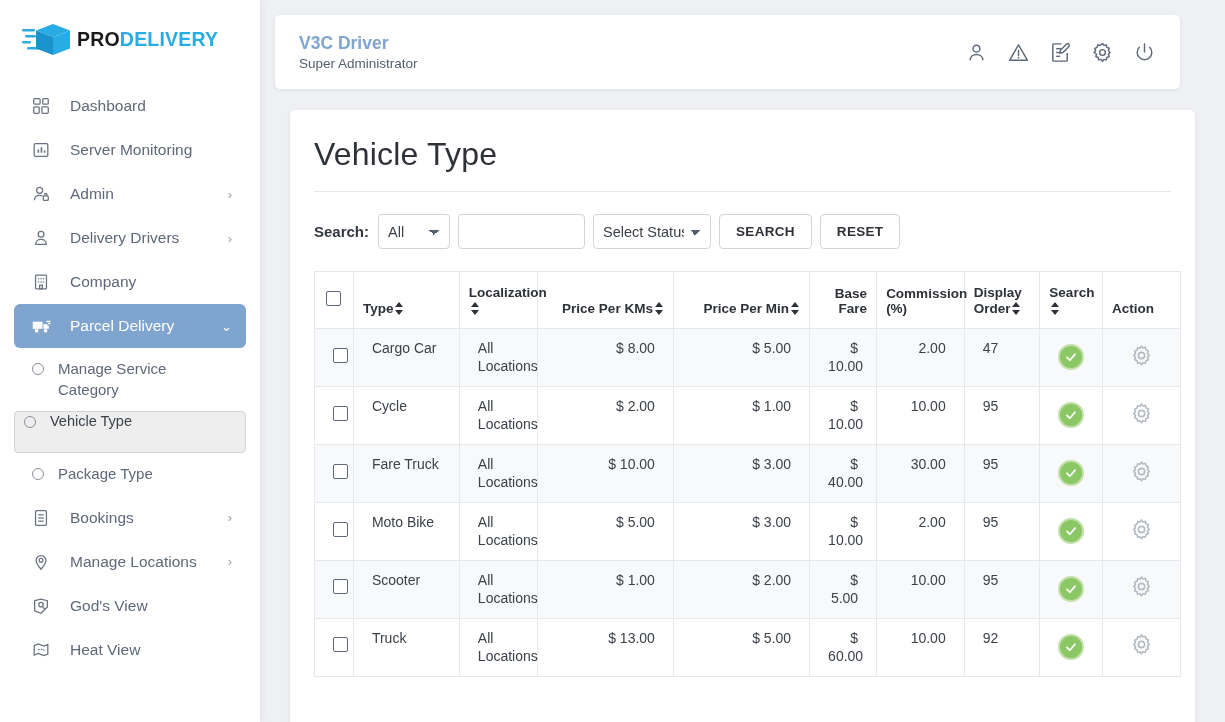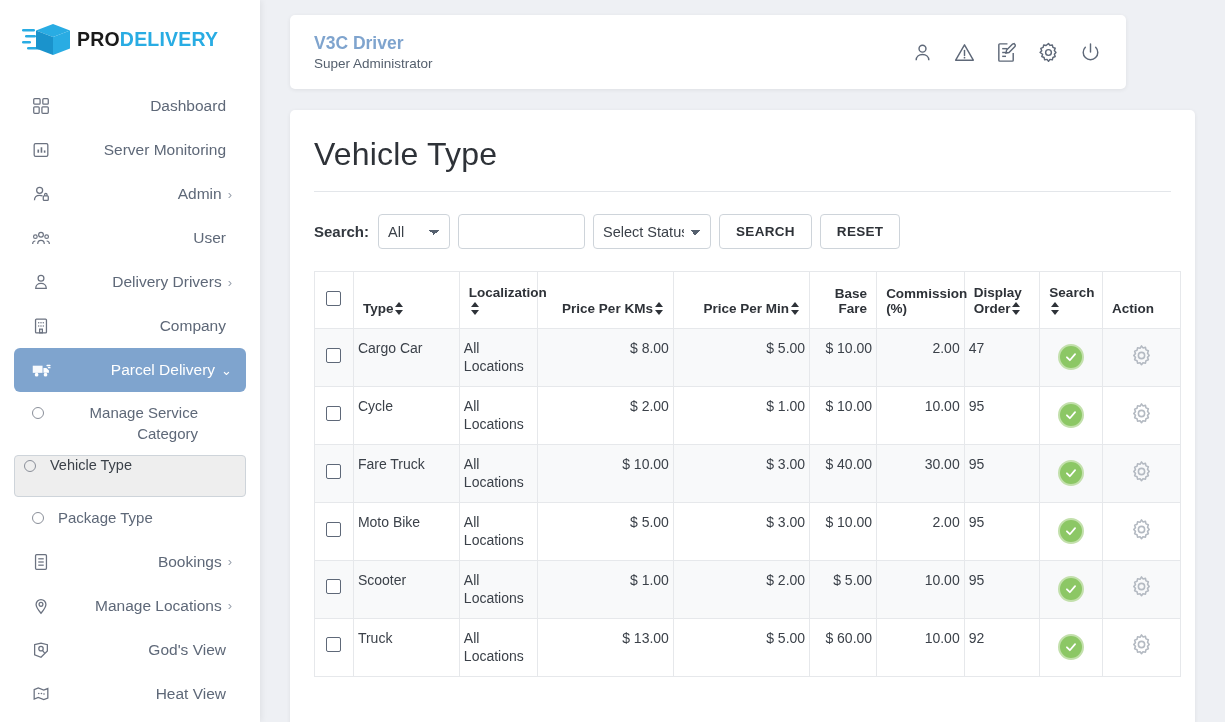--- a/index.html
+++ b/index.html
@@ -25,21 +25,21 @@
     height: 79px;
     display: flex; align-items: center;
     padding-left: 22px;
     background: #fff;
   }
   .logo-mark { width: 52px; height: 38px; flex: none; }
   .logo-text { font-size: 19.5px; font-weight: bold; letter-spacing: .2px; margin-left: 3px; }
   .logo-text .pro { color: #1a1a1a; }
   .logo-text .del { color: #29ace3; }
 
-  .nav { padding-top: 5px; text-align: right; }
+  .nav { padding-top: 5px; }
   .nav-item {
     position: relative;
     display: flex; align-items: center;
     height: 44px;
     margin: 0 14px;
     padding: 0 14px 0 16px;
     border-radius: 6px;
     color: #5e6878;
     font-size: 15.5px;
     cursor: pointer;
@@ -78,22 +78,22 @@
     border-radius: 50%;
     margin-right: 14px;
     margin-top: 4px;
   }
   .sub-item .lbl { max-width: 140px; }
 
   
   .main { position: absolute; left: 260px; top: 0; right: 0; bottom: 0; }
 
   .topbar {
-    position: absolute; left: 30px; top: 15px;
-    width: 836px; height: 74px;
+    position: absolute; left: 15px; top: 15px;
+    width: 905px; height: 74px;
     background: #fff;
     border-radius: 5px;
     box-shadow: 0 1px 4px rgba(0,0,0,0.07);
     display: flex; align-items: center;
     padding: 8px 24px;
   }
   .topbar .titles { flex: 1; }
   .tb-title { color: #7fa4ce; font-size: 17.5px; font-weight: bold; line-height: 1.25; }
   .tb-sub { color: #55606e; font-size: 13.5px; margin-top: 2px; }
   .tb-icons { display: flex; align-items: center; gap: 19px; }
@@ -192,21 +192,21 @@
   .sortico:before, .sortico:after {
     content: ""; position: absolute; left: 0;
     border-left: 4.5px solid transparent;
     border-right: 4.5px solid transparent;
   }
   .sortico:before { top: 0; border-bottom: 5px solid #2e3238; }
   .sortico:after { bottom: 0; border-top: 5px solid #2e3238; }
 
   tbody td {
     font-size: 14px; color: #3b4149;
-    padding: 10px 4px;
+    padding: 10px 18px;
     height: 56px;
     line-height: 1.32;
   }
   tbody tr.odd td { background: #f8f9fa; }
   tbody tr.even td { background: #ffffff; }
   td.num { text-align: right; }
   td.ctr { text-align: center; vertical-align: middle; }
 
   .cb {
     width: 15px; height: 15px;
@@ -300,34 +300,20 @@
             <circle cx="9.5" cy="7" r="3.3"></circle>
             <path d="M3.8 18c0-3.6 2.6-5.6 5.7-5.6 1.2 0 2.3.3 3.2.8"></path>
             <rect x="13.5" y="13" width="5.5" height="5" rx="1"></rect>
             <path d="M15 13v-1.4a1.3 1.3 0 0 1 2.6 0V13"></path>
           </svg>
         </span>
         <span class="lbl">Admin</span>
         <span class="caret">›</span>
       </div>
 
-      <div class="nav-item">
-        <span class="ico">
-          <svg viewBox="0 0 22 22" width="20" height="20" fill="none" stroke="currentColor" stroke-width="1.3">
-            <circle cx="11" cy="7.5" r="2.6"></circle>
-              <path d="M7.4 17.5c0-2.4 1.6-3.9 3.6-3.9s3.6 1.5 3.6 3.9"></path>
-            <circle cx="4.8" cy="9.5" r="2"></circle>
-              <path d="M1.8 17.5c0-2 1.2-3.2 3-3.2"></path>
-            <circle cx="17.2" cy="9.5" r="2"></circle>
-              <path d="M20.2 17.5c0-2-1.2-3.2-3-3.2"></path>
-          </svg>
-        </span>
-        <span class="lbl">User</span>
-        <span class="caret"></span>
-      </div>
 
       <div class="nav-item">
         <span class="ico">
           <svg viewBox="0 0 22 22" width="20" height="20" fill="none" stroke="currentColor" stroke-width="1.4">
             <circle cx="11" cy="6.8" r="3.2"></circle>
             <path d="M5.2 18c0-3.4 2.6-5.4 5.8-5.4s5.8 2 5.8 5.4z"></path>
           </svg>
         </span>
         <span class="lbl">Delivery Drivers</span>
         <span class="caret">›</span>

